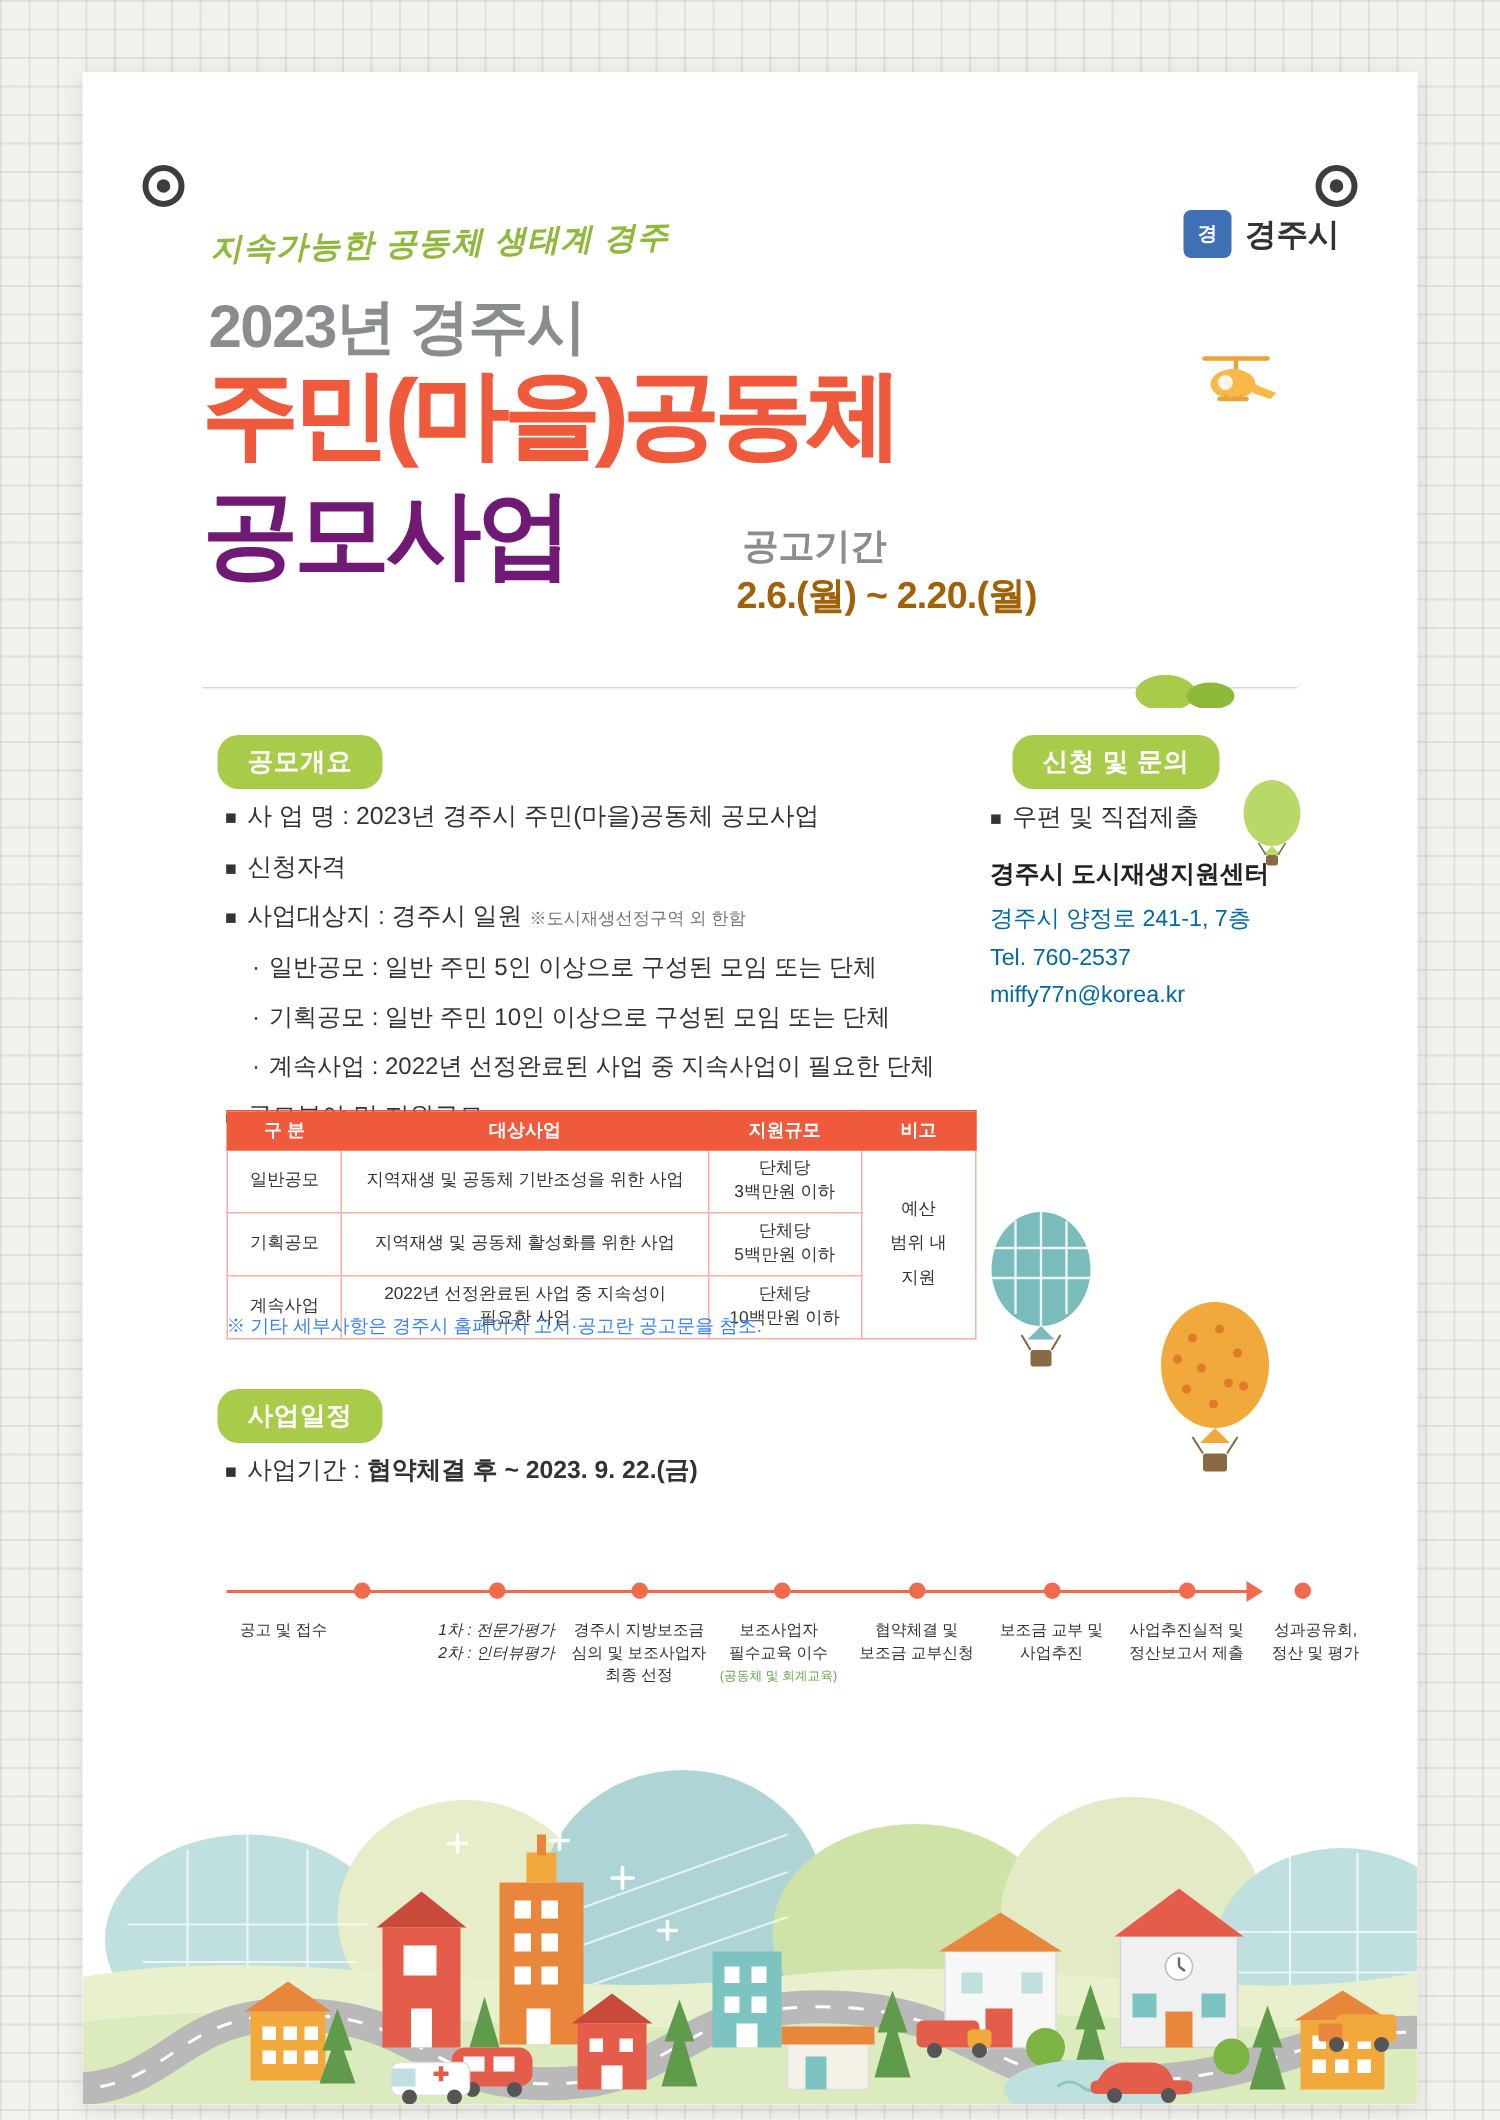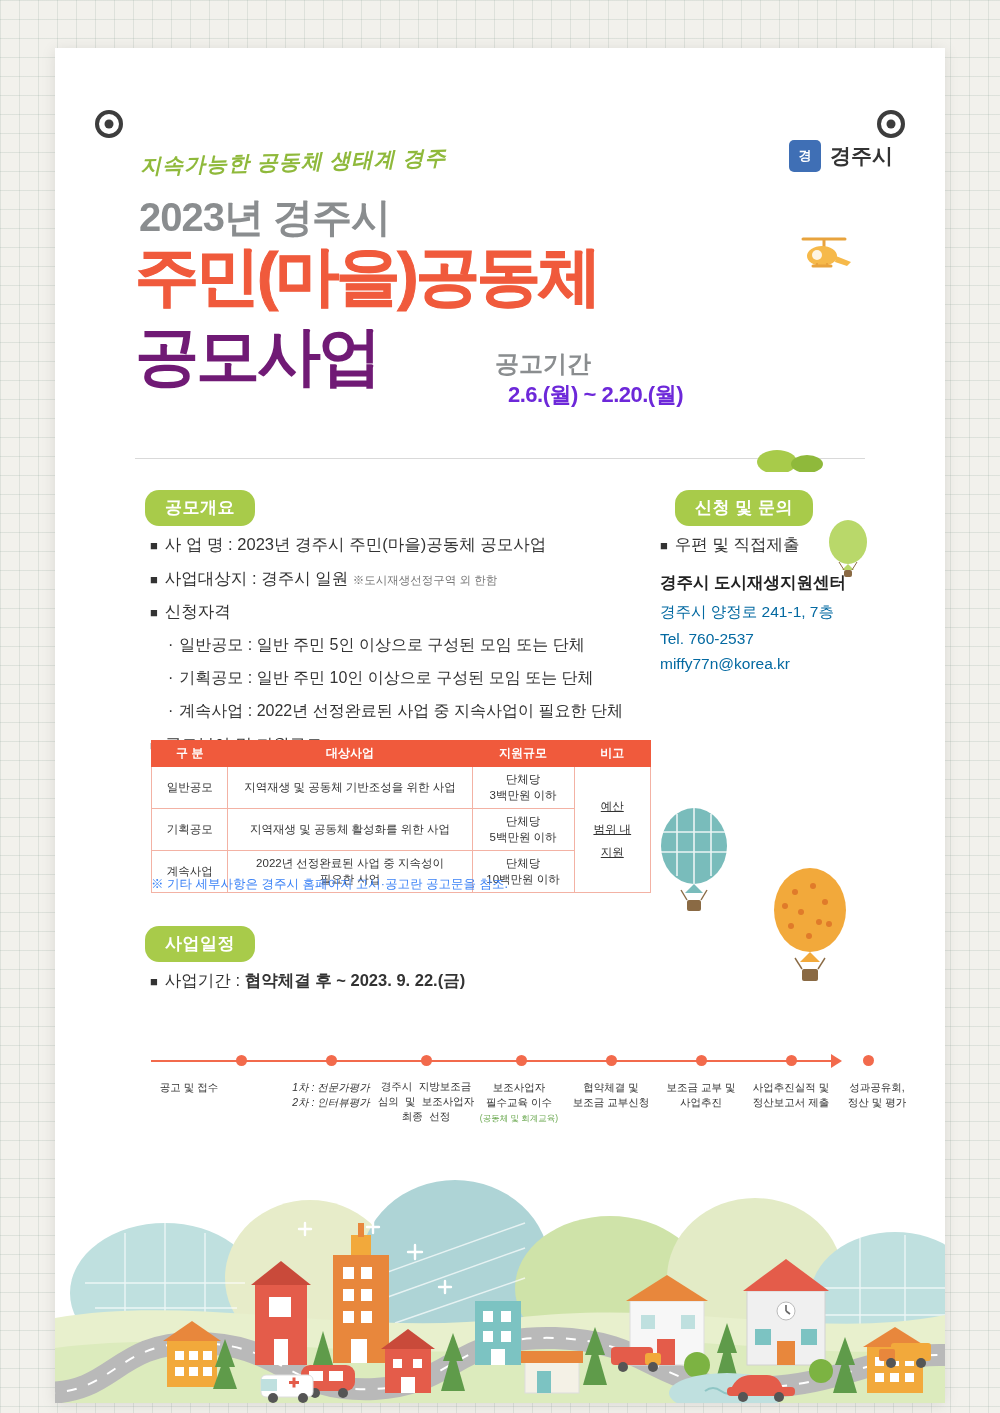--- a/index.html
+++ b/index.html
@@ -61,22 +61,22 @@
   .title2 {
     position:absolute; left:80px; top:276px;
     font-size:64px; font-weight:bold; color:#701a75;
     letter-spacing:-3px; line-height:1.0;
   }
   .period-label {
     position:absolute; left:440px; top:300px;
     font-size:24px; color:#8a8d8f; font-weight:bold;
   }
   .period-value {
-    position:absolute; left:453px; top:332px;
-    font-size:22px; color:#6d28d9; font-weight:bold; letter-spacing:-.5px;
+    position:absolute; left:436px; top:332px;
+    font-size:25px; color:#a16207; font-weight:bold; letter-spacing:-.5px;
   }
   .hr {
     position:absolute; left:80px; top:410px; width:730px; height:1px;
     background:#d9d9d9;
   }
   .city-badge {
     position:absolute; right:52px; top:92px;
     display:flex; align-items:center; gap:9px;
   }
   .city-emblem {
@@ -112,21 +112,21 @@
   .tbl th {
     background:#f05a3c; color:#fff; font-weight:bold;
     border:1px solid #f05a3c; padding:4px 2px; font-size:12px;
   }
   .tbl td {
     border:1px solid #f3b2a4; padding:5px 4px; text-align:center; line-height:1.35;
   }
   .tbl td.c1 { width:72px; }
   .tbl td.c2 { width:230px; }
   .tbl td.c3 { width:96px; }
-  .tbl td.c4 { width:72px;text-decoration:underline; }
+  .tbl td.c4 { width:72px; }
   .note-star {
     position:absolute; left:96px; top:828px;
     font-size:12.5px; color:#3b82f6;
   }
 
   
   .contact-body { position:absolute; left:605px; top:486px; width:260px; }
   .contact-head { font-size:16.5px; color:#333; margin-bottom:16px; }
   .contact-head .sq { font-size:13px; margin-right:7px; }
   .contact-org { font-size:16.5px; font-weight:bold; color:#222; margin-bottom:8px; }
@@ -203,25 +203,25 @@
 
     <div class="sec-overview">
       <span class="chip">공모개요</span>
     </div>
 
     <div class="bullets">
       <div class="b-row">
         <span class="sq">■</span><span>사 업  명</span> : <span>2023년 경주시 주민(마을)공동체 공모사업</span>
       </div>
       <div class="b-row">
+        <span class="sq">■</span><span>신청자격</span>
+      </div>
+      <div class="b-row">
         <span class="sq">■</span><span>사업대상지</span> : <span>경주시 일원</span>
         <span class="small-note">※도시재생선정구역 외 한함</span>
-      </div>
-      <div class="b-row">
-        <span class="sq">■</span><span>신청자격</span>
       </div>
 
       <div class="sub-row">
         <span class="dot">·</span><span>일반공모 : 일반 주민 5인 이상으로 구성된 모임 또는 단체</span>
       </div>
       <div class="sub-row">
         <span class="dot">·</span><span>기획공모 : 일반 주민 10인 이상으로 구성된 모임 또는 단체</span>
       </div>
       <div class="sub-row">
         <span class="dot">·</span><span>계속사업 : 2022년 선정완료된 사업 중 지속사업이 필요한 단체</span>
@@ -346,21 +346,21 @@
       <div class="tl-node" style="left:270px"></div>
       <div class="tl-node" style="left:365px"></div>
       <div class="tl-node" style="left:455px"></div>
       <div class="tl-node" style="left:545px"></div>
       <div class="tl-node" style="left:635px"></div>
       <div class="tl-node" style="left:712px"></div>
 
       <div class="tl-cap" style="left:38px;" style2=""><span style="white-space:pre-line">공고 및 접수</span></div>
       <div class="tl-cap" style="left:180px;font-style:italic;"><span style="white-space:pre-line">1차 : 전문가평가
 2차 : 인터뷰평가</span></div>
-      <div class="tl-cap" style="left:275px;font-family:Liberation Mono, monospace;"><span style="white-space:pre-line">경주시 지방보조금
+      <div class="tl-cap" style="left:275px;"><span style="white-space:pre-line">경주시 지방보조금
 심의 및 보조사업자
 최종 선정</span></div>
       <div class="tl-cap" style="left:368px;"><span style="white-space:pre-line">보조사업자
 필수교육 이수</span><br><span class="tiny">(공동체 및 회계교육)</span></div>
       <div class="tl-cap" style="left:460px;"><span style="white-space:pre-line">협약체결 및
 보조금 교부신청</span></div>
       <div class="tl-cap" style="left:550px;"><span style="white-space:pre-line">보조금 교부 및
 사업추진</span></div>
       <div class="tl-cap" style="left:640px;"><span style="white-space:pre-line">사업추진실적 및
 정산보고서 제출</span></div>

